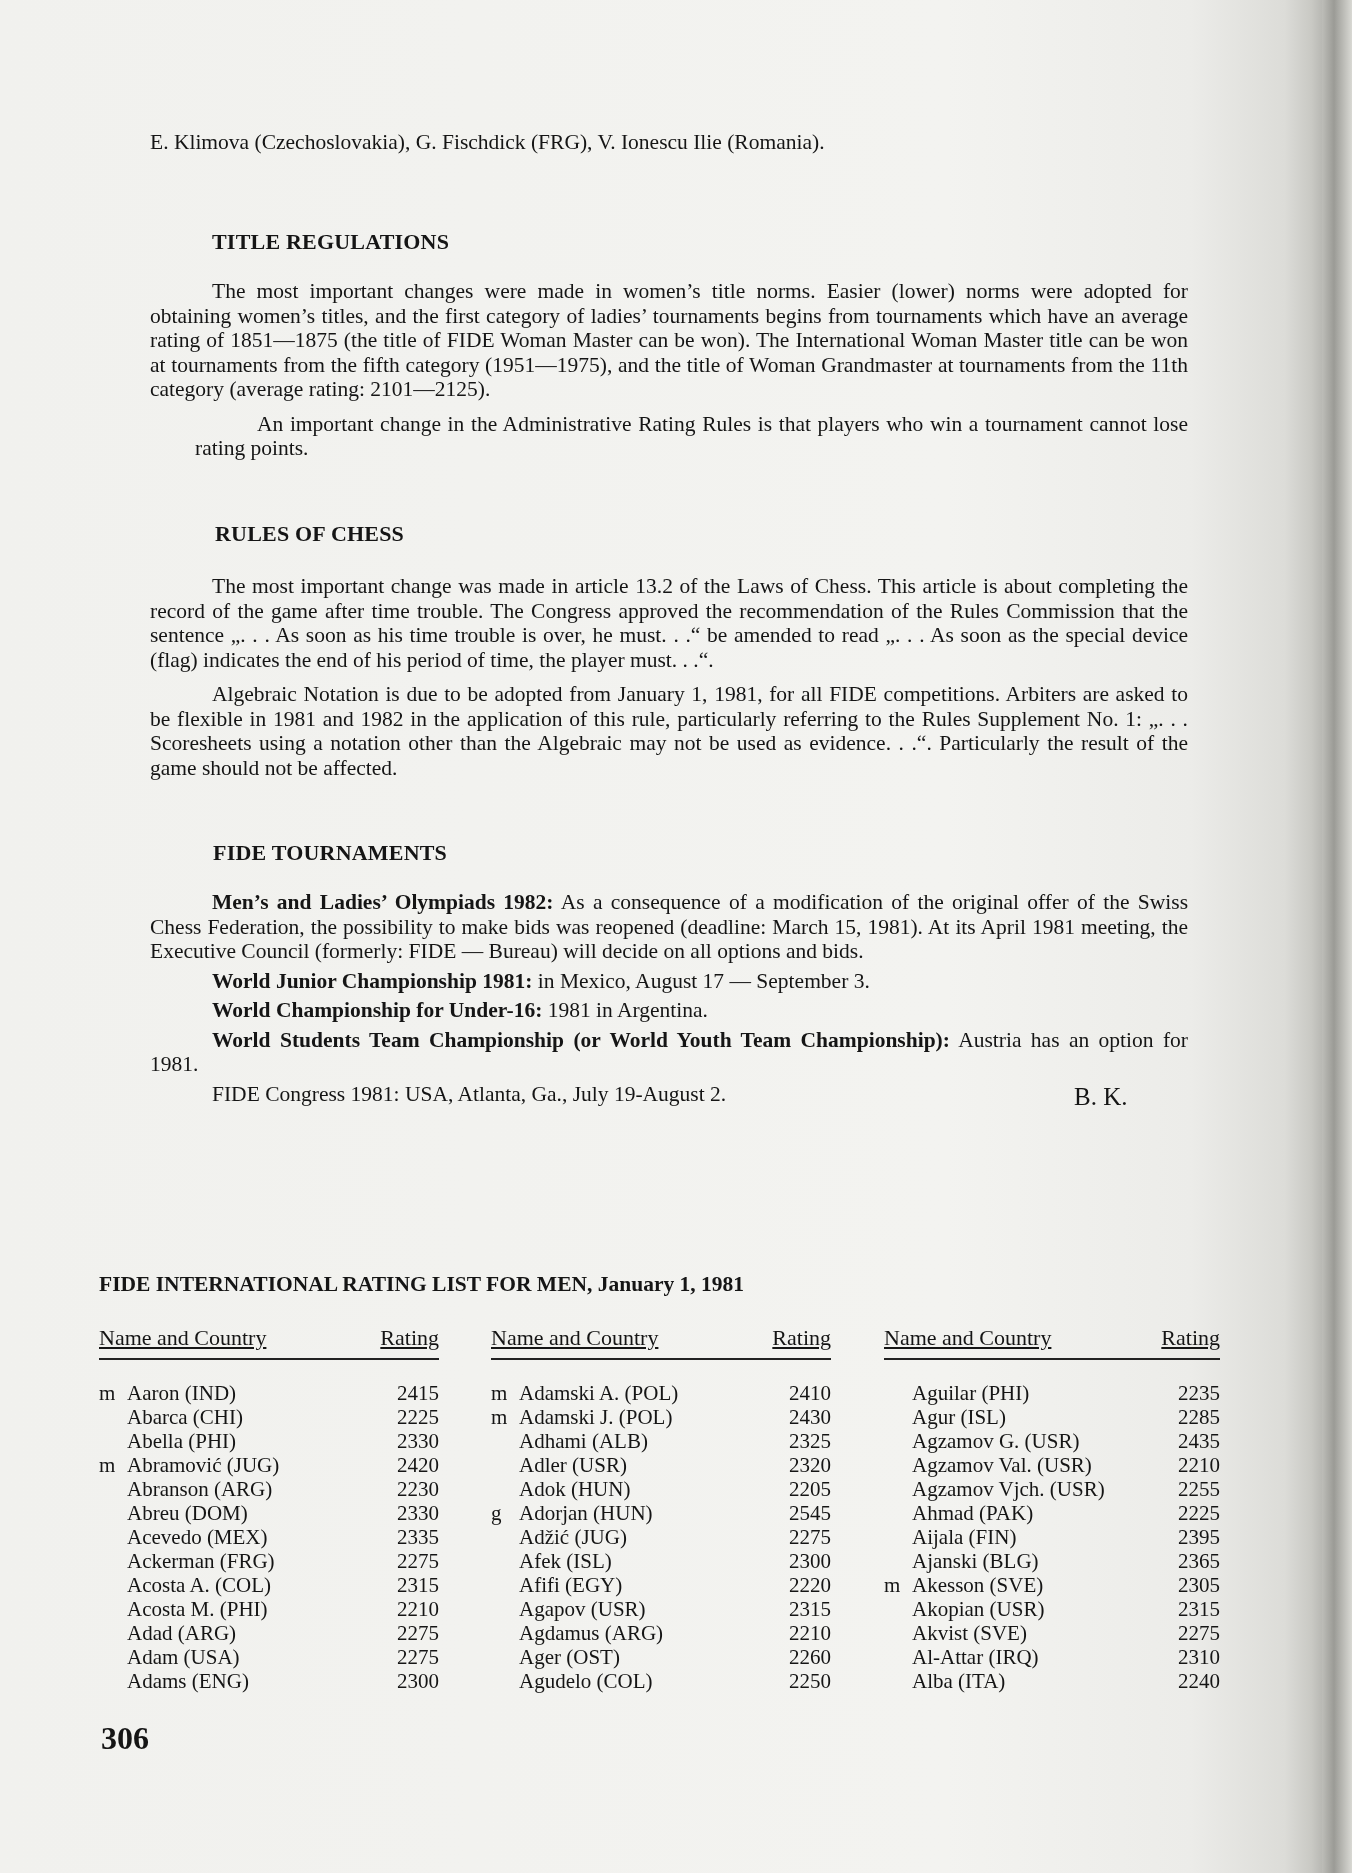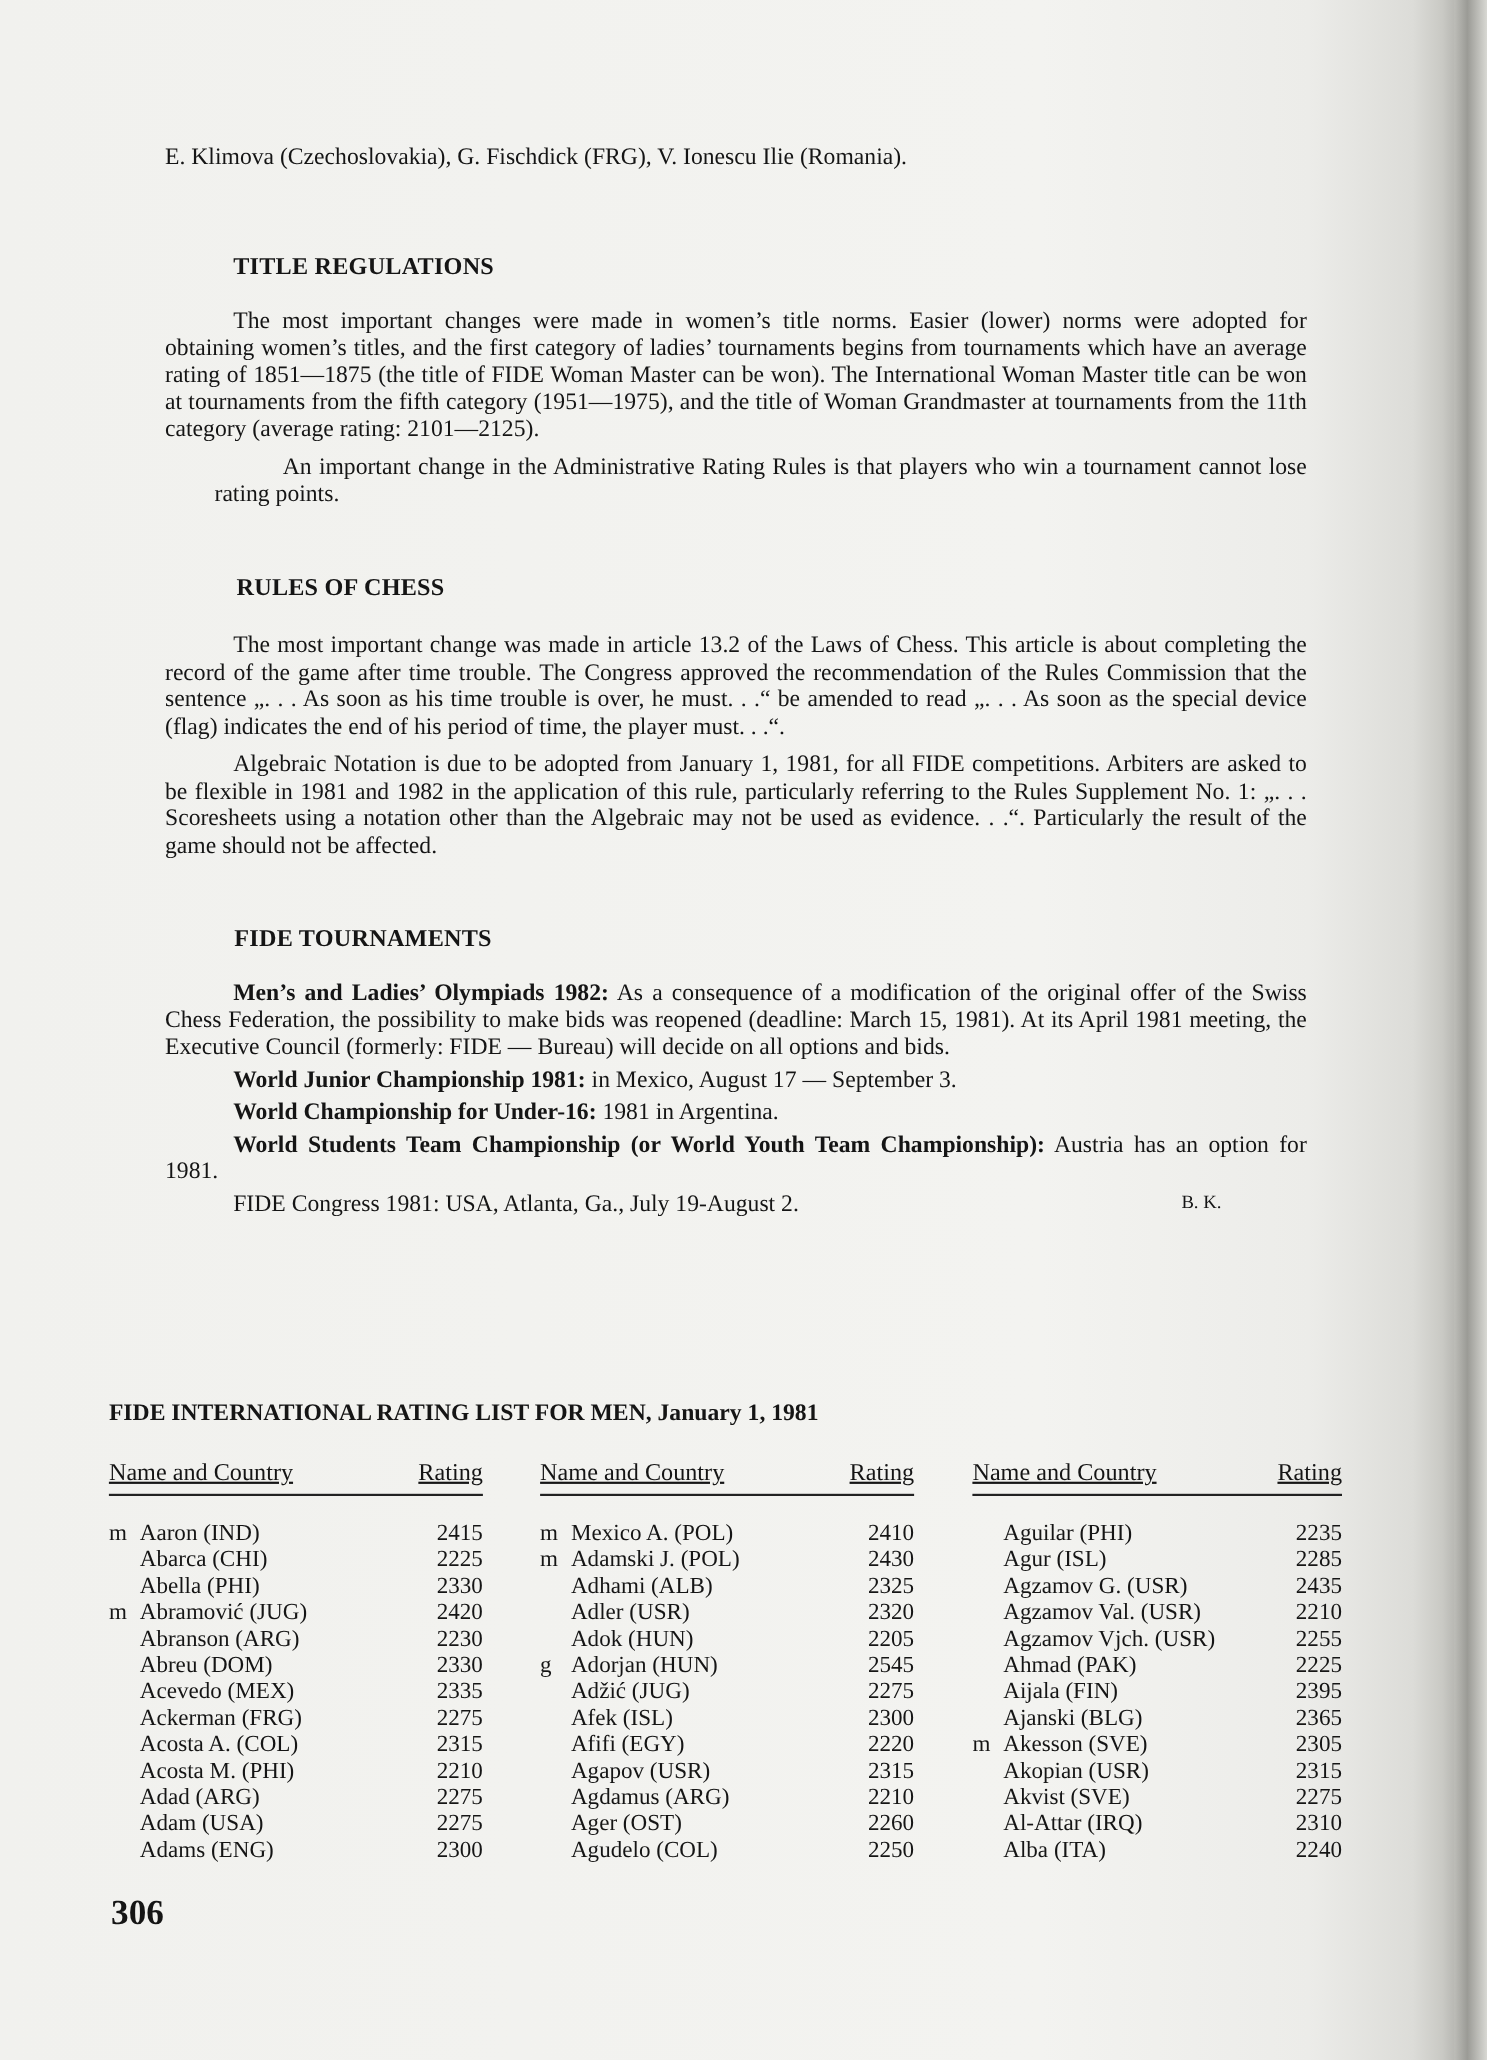--- a/index.html
+++ b/index.html
@@ -17,21 +17,21 @@
     .gutter {
       position: absolute; right: 0; top: 0; width: 30px; height: 1873px;
       background: linear-gradient(90deg, #bdbdb8 0%, #9b9b96 40%, #d9d9d4 100%);
     }
     .h-bold { font-weight: bold; font-size: 22px; }
     .h-section { font-weight: bold; font-size: 22px; letter-spacing: 0.2px; }
     p { margin: 0; font-size: 21.5px; line-height: 24.5px; text-align: justify; }
     .indent { text-indent: 62px; }
     .block { position: absolute; left: 150px; width: 1038px; }
     b { font-weight: bold; }
-    .initials { position: absolute; left: 1074px; top: 1083px; font-size: 17px; }
+    .initials { position: absolute; left: 1074px; top: 1083px; font-size: 25px; }
     .table-title {
       position: absolute; left: 99px; top: 1272px;
       font-size: 21.5px; font-weight: bold;
     }
     .table-title .date { font-weight: bold; }
     .col { position: absolute; top: 1325px; }
     .col-head {
       display: flex; justify-content: space-between;
       font-size: 22px; padding-bottom: 7px;
       border-bottom: 2px solid #222;
@@ -162,21 +162,21 @@
 </div>
 
 <div class="col" style="left:491px; width:340px;">
   <div class="col-head">
     <span>Name and Country</span>
     <span>Rating</span>
   </div>
   <div class="rows">
       <div class="row">
         <span class="title">m</span>
-        <span class="name">Mexico A. (POL)</span>
+        <span class="name">Adamski A. (POL)</span>
         <span class="rating">2410</span>
       </div>
       <div class="row">
         <span class="title">m</span>
         <span class="name">Adamski J. (POL)</span>
         <span class="rating">2430</span>
       </div>
       <div class="row">
         <span class="title"></span>
         <span class="name">Adhami (ALB)</span>

